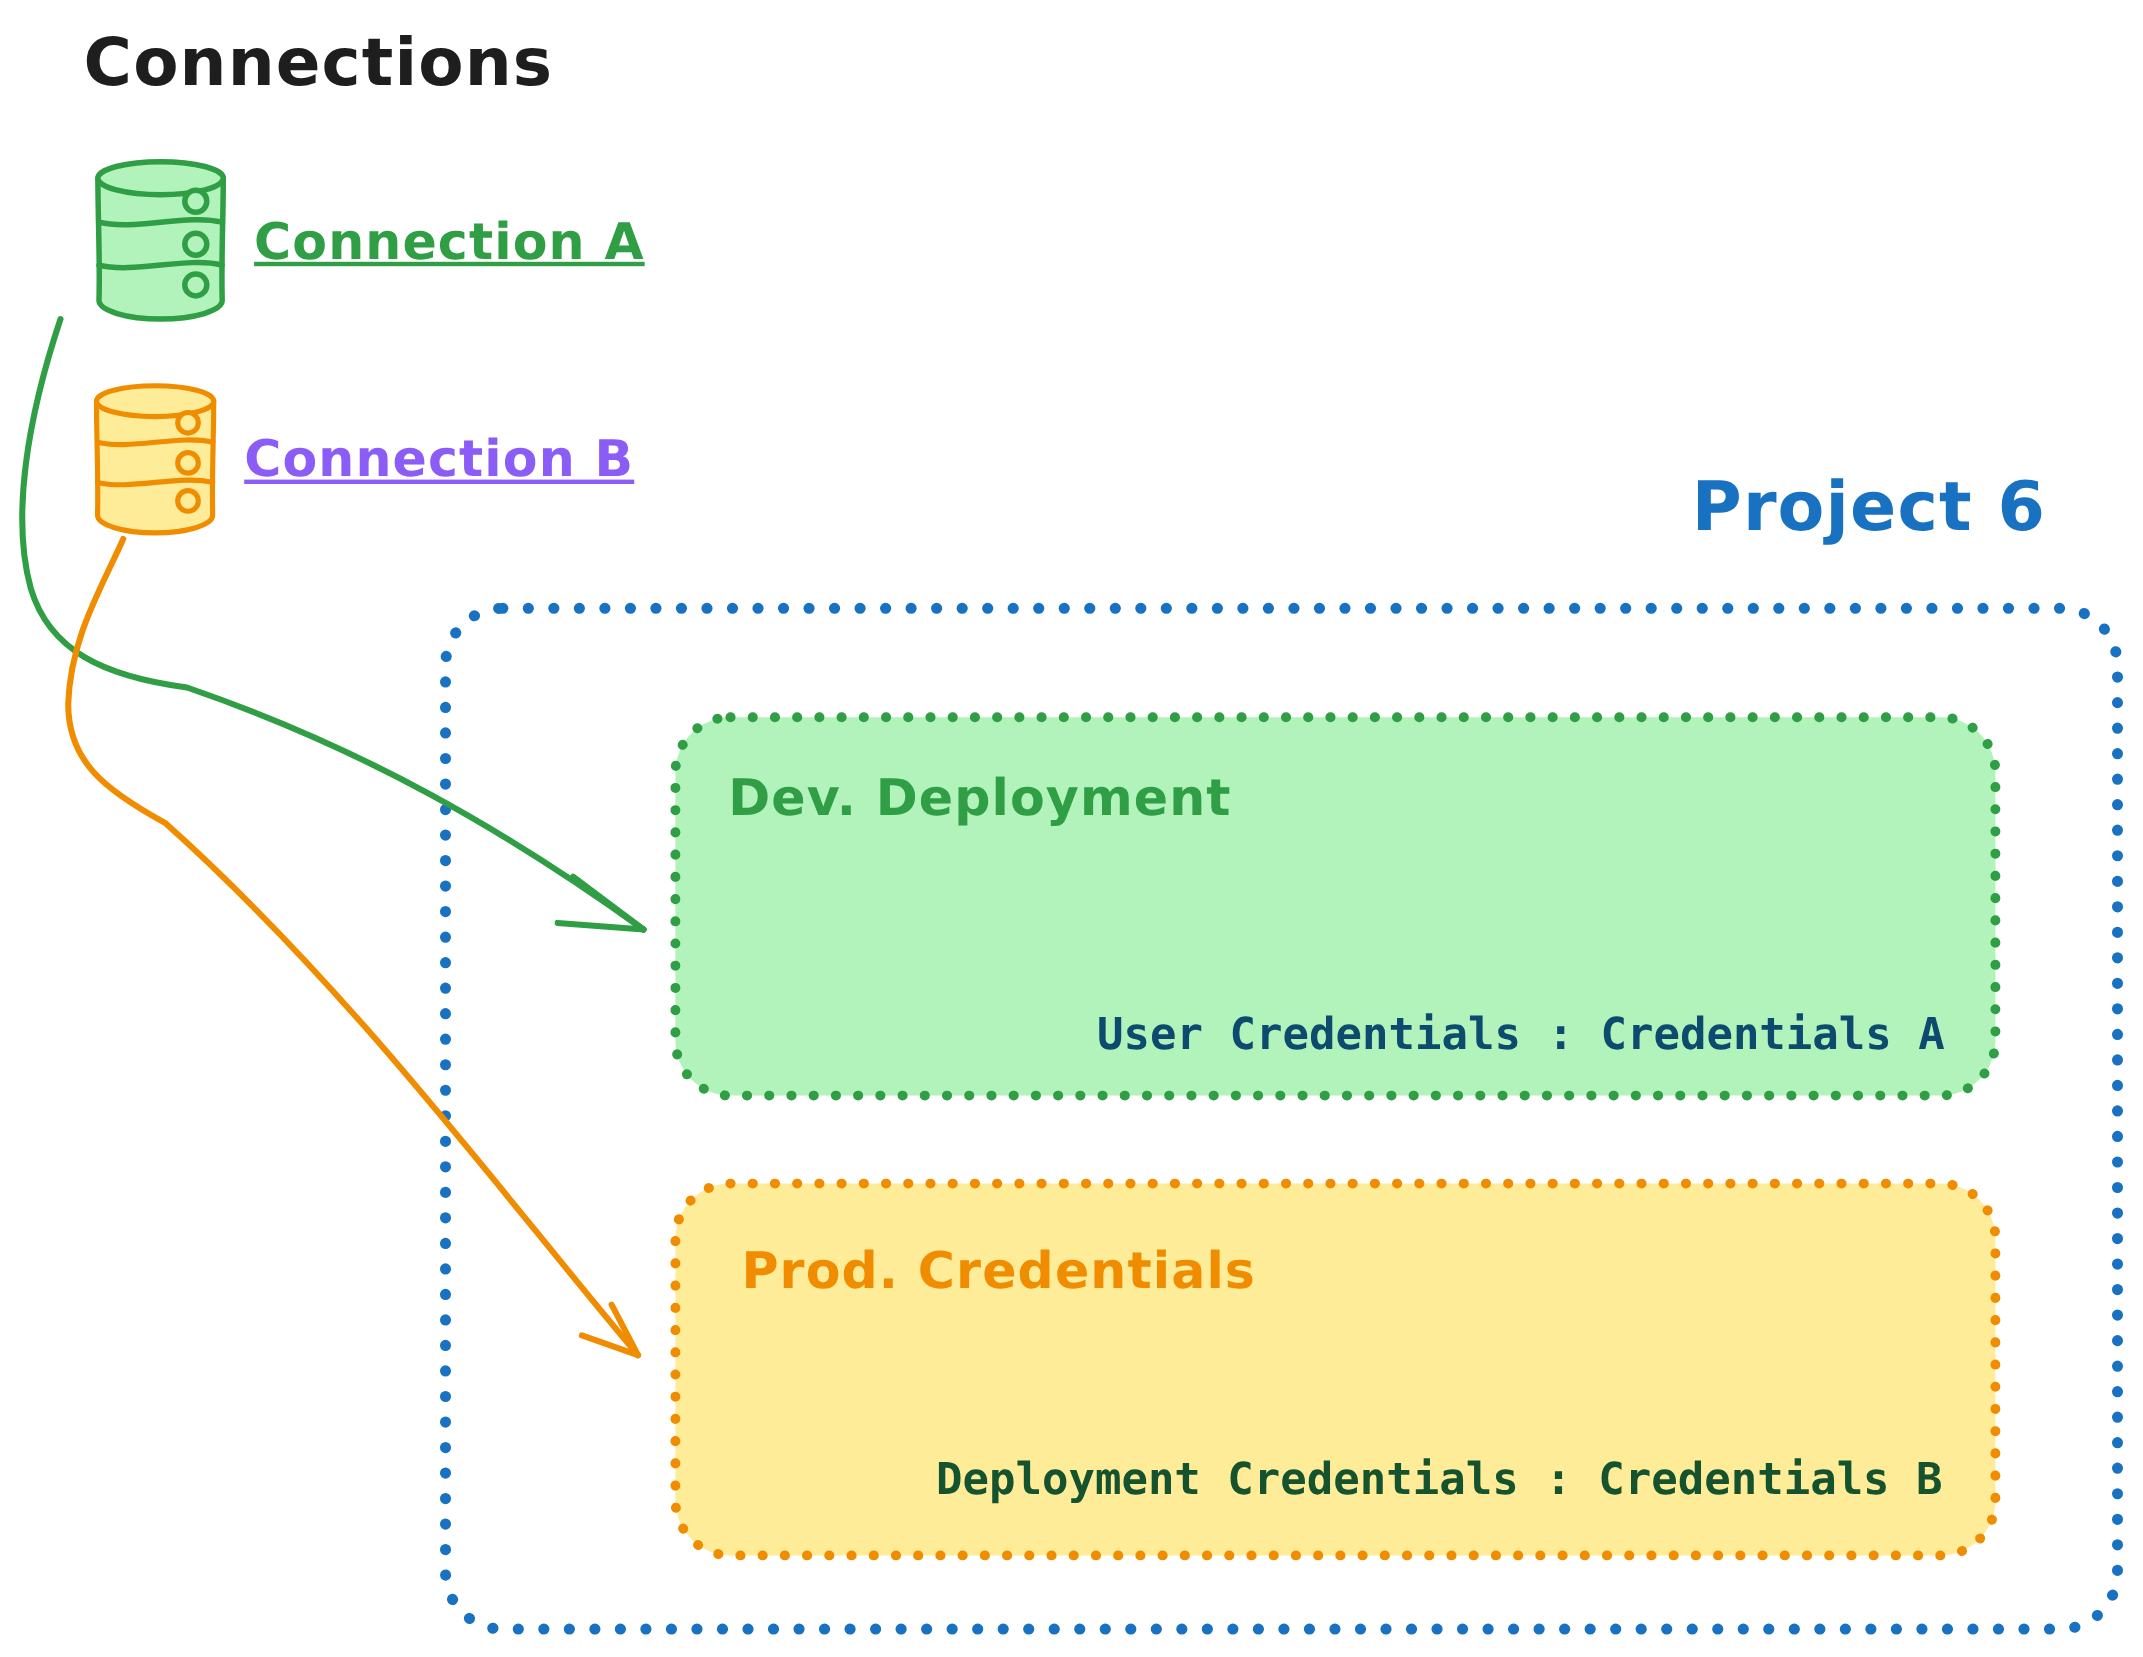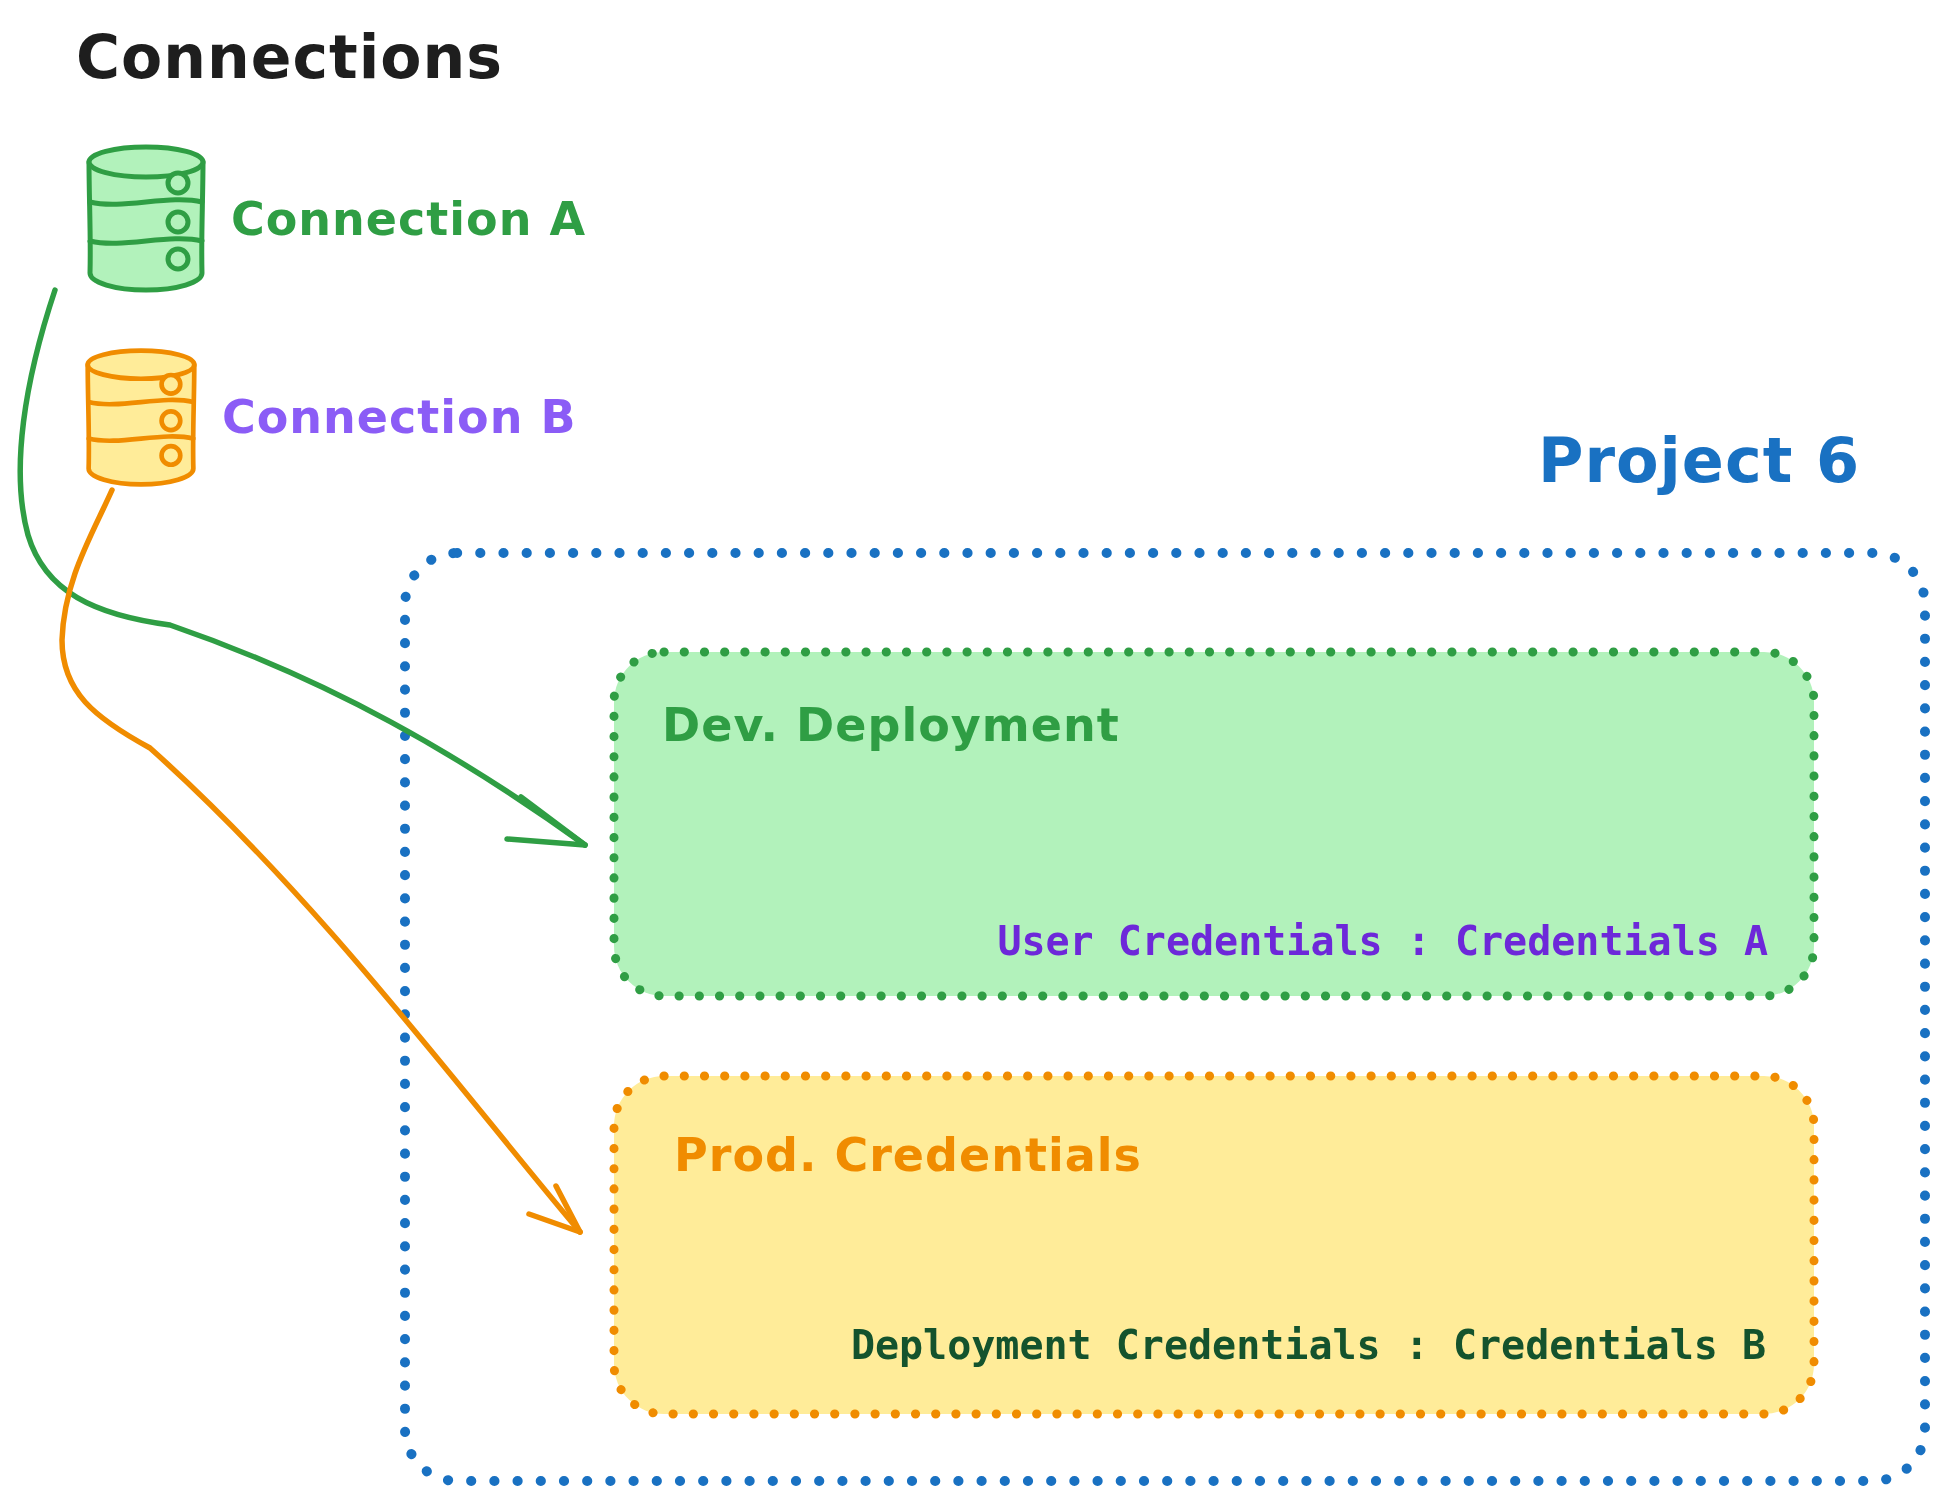--- a/index.html
+++ b/index.html
@@ -25,38 +25,38 @@
   .hand {
     font-weight: 700;
     letter-spacing: 1px;
     white-space: nowrap;
   }
   .diagram-title {
     left: 76px; top: 22px;
     font-size: 60px;
     color: #1e1e1e;
   }
-  .conn-label { font-size: 46px; }
+  .conn-label { font-size: 46px; text-decoration: underline; }
   .conn-label.a { left: 231px; top: 192px; color: #2f9e44; }
   .conn-label.b { left: 222px; top: 390px; color: #8b5cf6; }
   .project-label {
     left: 1538px; top: 424px;
     font-size: 62px;
     color: #1971c2;
   }
   .env-title { font-size: 46px; }
   .env-title.dev  { left: 662px; top: 698px;  color: #2f9e44; }
   .env-title.prod { left: 674px; top: 1128px; color: #f08c00; }
   .creds {
     font-family: "DejaVu Sans Mono", "Liberation Mono", monospace;
     font-weight: 700;
     font-size: 40px;
     white-space: nowrap;
   }
-  .creds.dev  { right: 180px; top: 918px;  color: #6d28d9; }
+  .creds.dev  { right: 180px; top: 918px;  color: #0c4a6e; }
   .creds.prod { right: 182px; top: 1322px; color: #14532d; }
   .db-icon { position: absolute; }
   .db-icon.a { left: 82px; top: 142px; }
   .db-icon.b { left: 80px; top: 346px; }
 </style>
 </head>
 <body>
 
 <div class="canvas">
 

